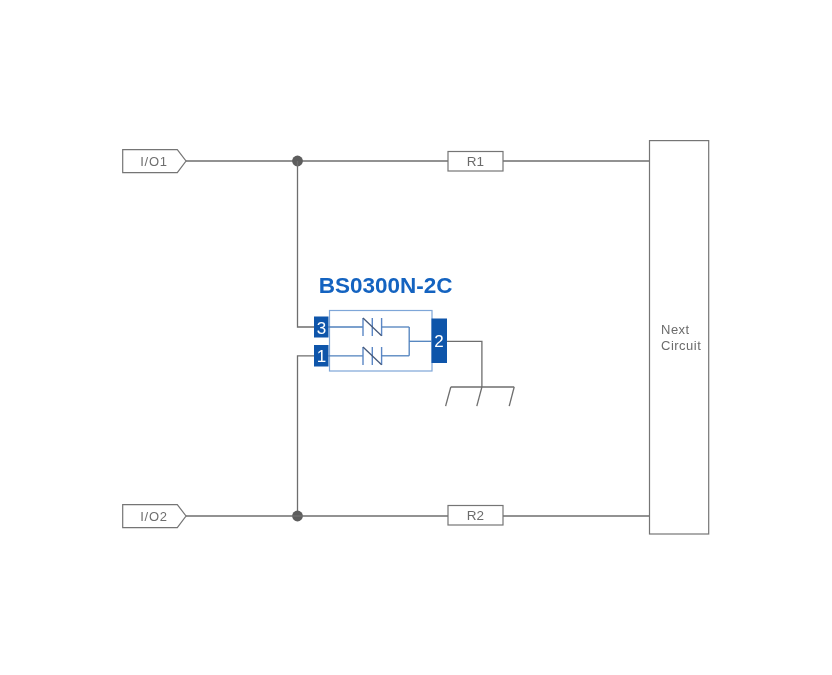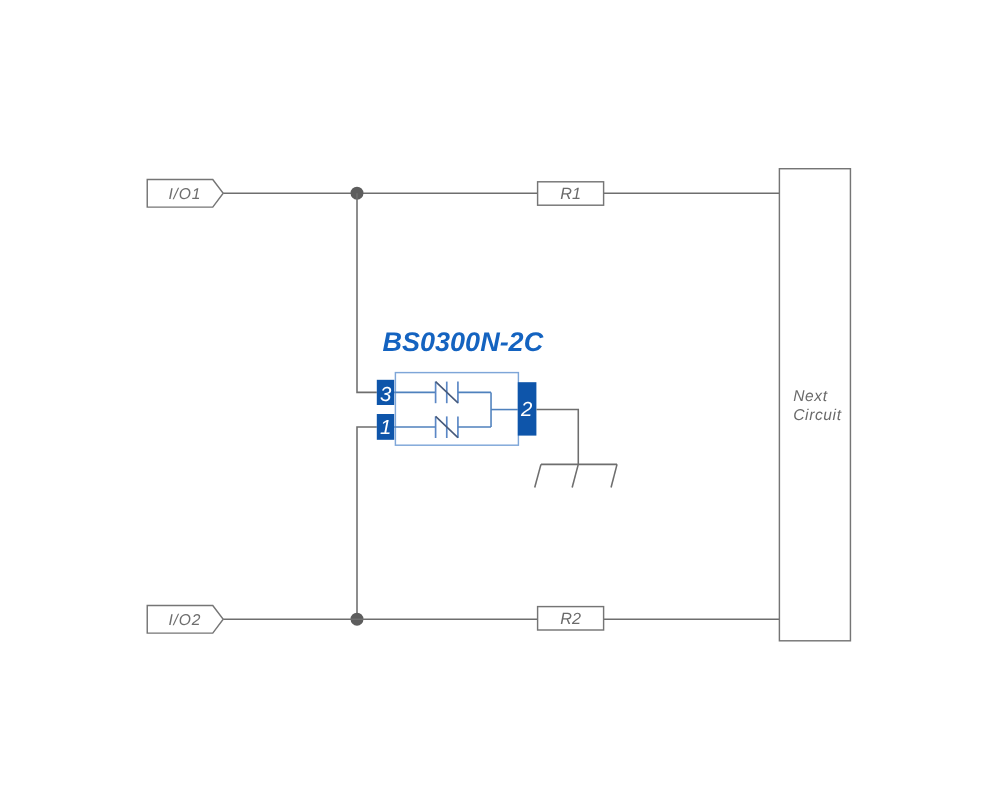--- a/index.html
+++ b/index.html
@@ -1,16 +1,16 @@
 <!DOCTYPE html>
 <html><head>
 <meta charset="utf-8">
 <style>
   html,body{margin:0;padding:0;background:#ffffff;}
-  .wrap{width:832px;height:675px;position:relative;background:#ffffff;overflow:hidden;font-style:italic;}
+  .wrap{width:832px;height:675px;position:relative;background:#ffffff;overflow:hidden;}
   text{font-family:"Liberation Sans", sans-serif;}
 </style>
 </head>
 <body>
 <div class="wrap">
 <svg width="832" height="675" viewBox="0 0 832 675" xmlns="http://www.w3.org/2000/svg">
 
   <rect x="0" y="0" width="832" height="675" fill="#ffffff"></rect>
 
   <line x1="186" y1="161" x2="448" y2="161" stroke="#6e6e6e" stroke-width="1.3"></line>

